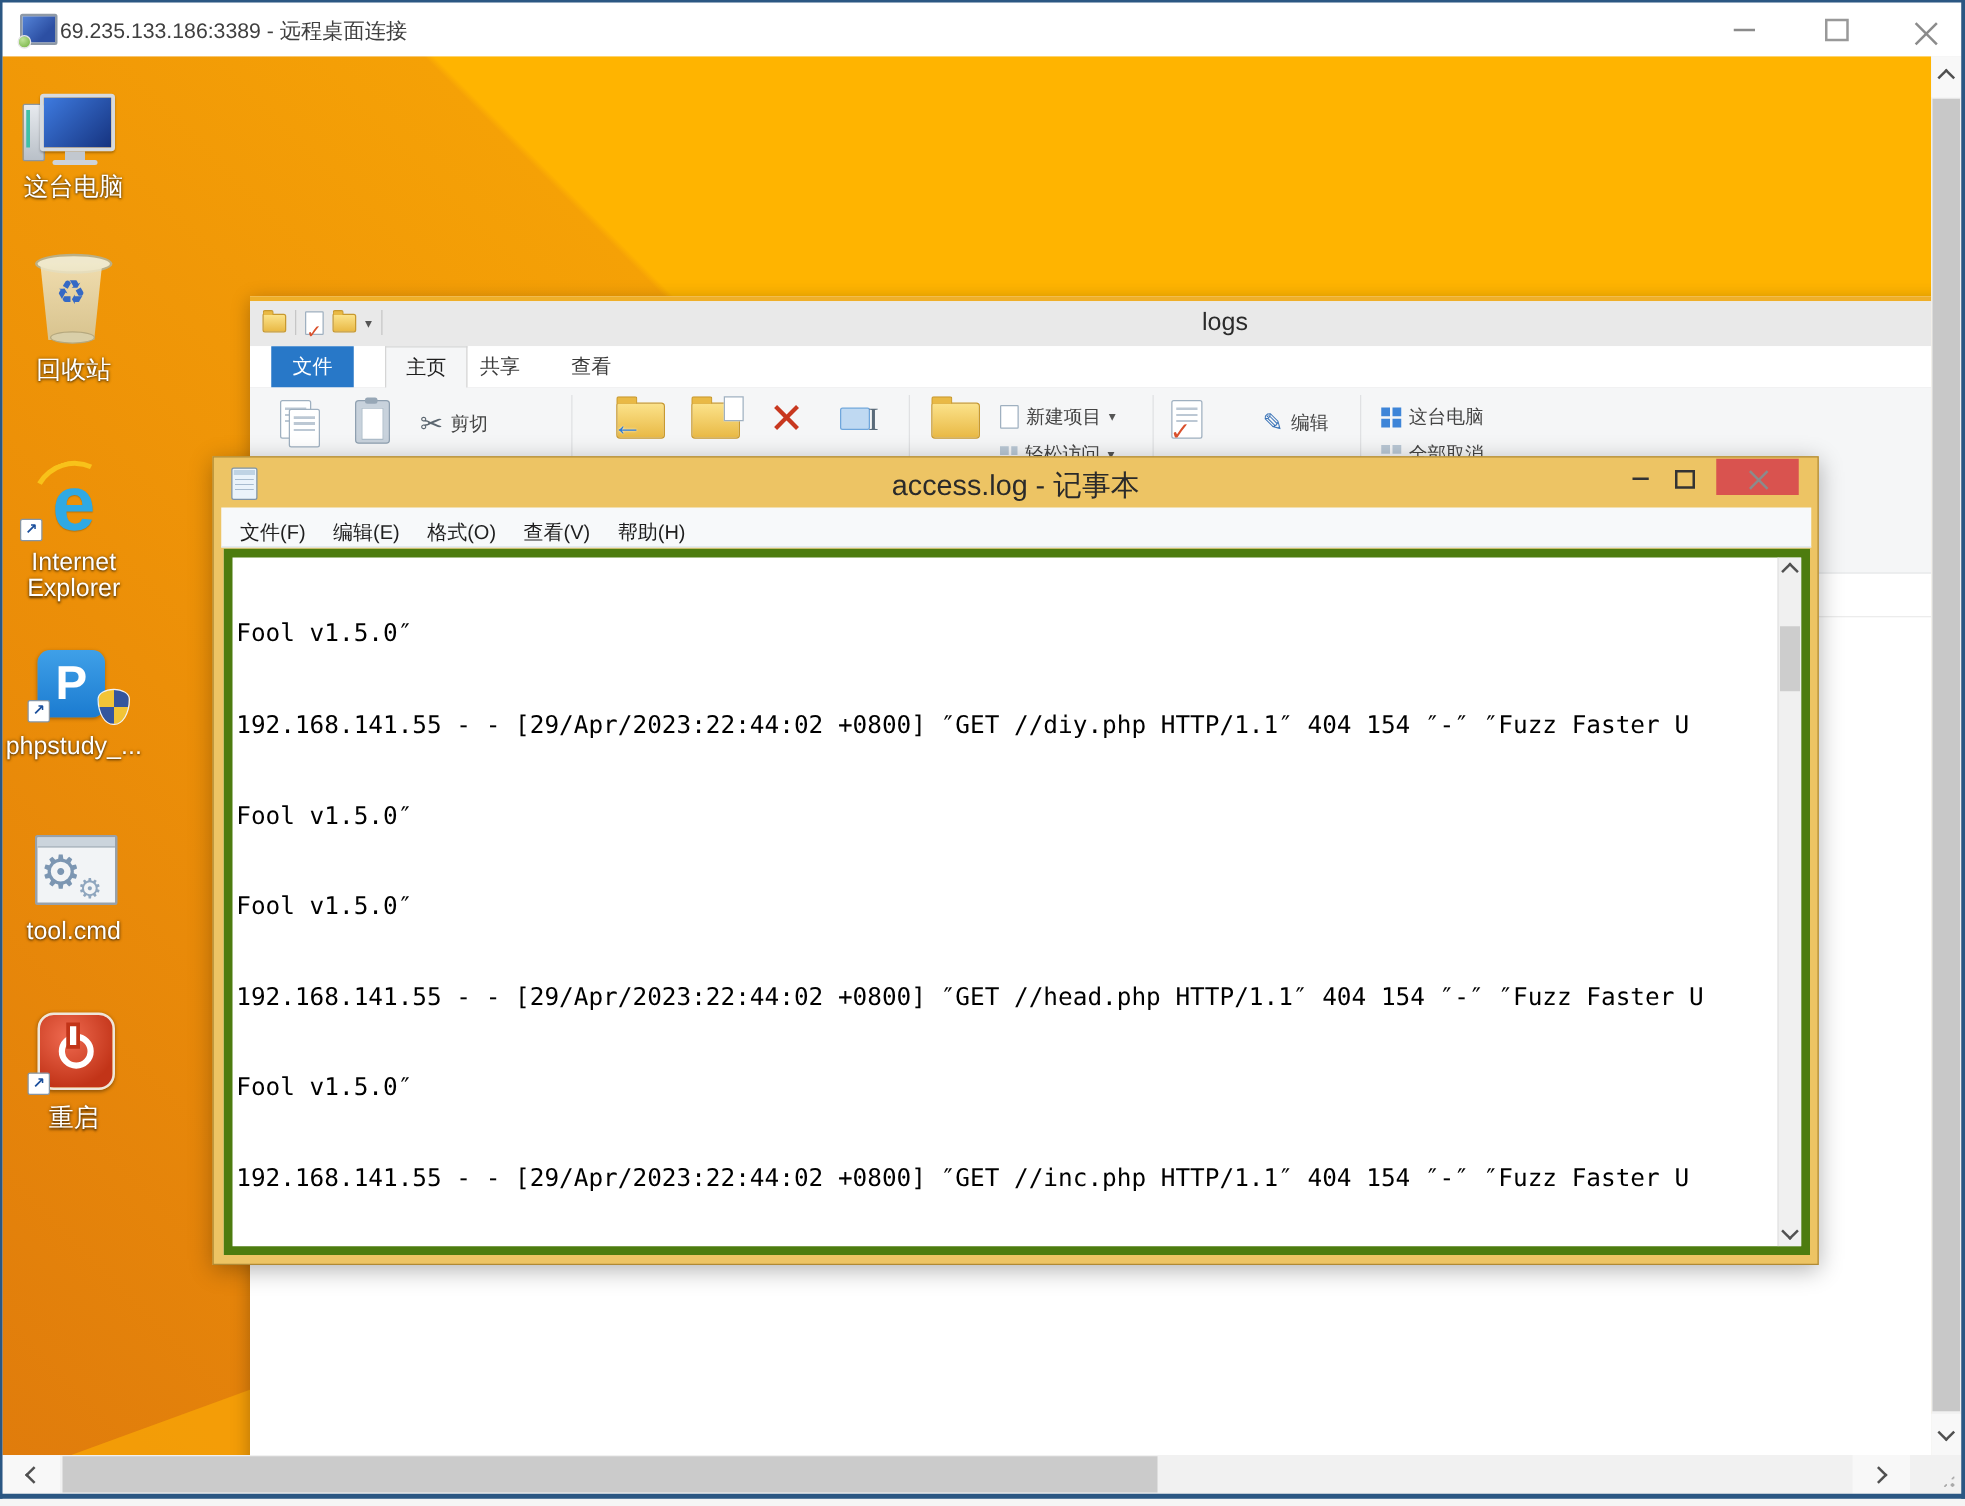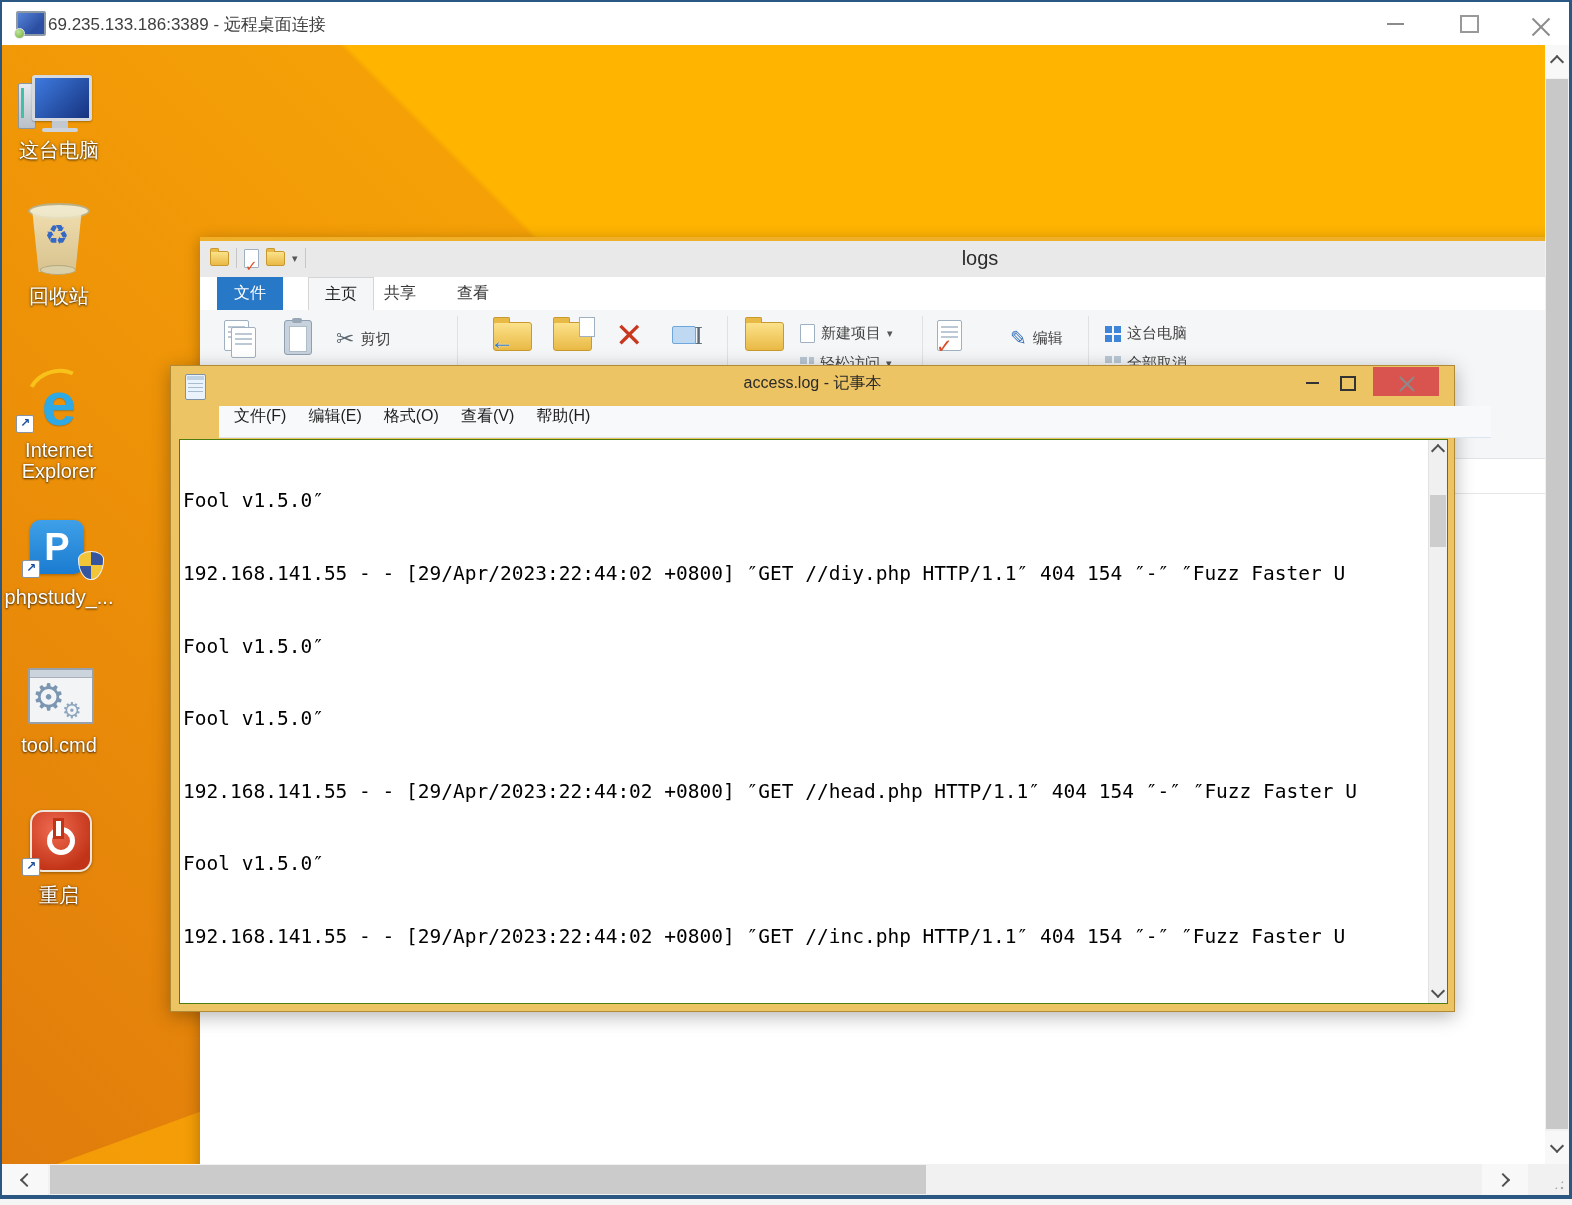--- a/index.html
+++ b/index.html
@@ -140,33 +140,33 @@
 
   
   #notepad { position:absolute; left:168px; top:320px; width:1285px; height:647px; background:var(--gold,#EDC464);
              border:1px solid #B08A35; box-sizing:border-box; z-index:5; box-shadow:0 4px 18px rgba(0,0,0,.30); }
   #np-titlebar { position:absolute; left:0; top:0; width:100%; height:40px; }
   .np-ico { position:absolute; left:14px; top:8px; width:19px; height:24px; background:#EAF3FB; border:1px solid #7E93A8;
             border-radius:2px; }
   .np-ico::before { content:""; position:absolute; left:1px; right:1px; top:1px; height:4px; background:#BFD3E4; }
   .np-ico::after { content:""; position:absolute; left:2px; right:2px; top:8px; height:12px;
             background:repeating-linear-gradient(#A8BCD0 0 1px, transparent 1px 4px); }
-  #np-title { position:absolute; left:0; top:7px; width:100%; text-align:center; font-size:16px; color:#2A2A2A; }
+  #np-title { position:absolute; left:0; top:7px; width:100%; text-align:center; font-size:23px; color:#2A2A2A; }
   .np-btn { position:absolute; top:4px; width:30px; height:26px; display:flex; align-items:center; justify-content:center; }
   #np-min { left:1126px; } #np-max { left:1162px; }
   #np-close { position:absolute; left:1202px; top:1px; width:66px; height:29px; background:var(--close_red,#D9534F);
               display:flex; align-items:center; justify-content:center; }
   .np-minus { width:13px; height:2px; background:#333; }
   .np-box { width:12px; height:11px; border:2px solid #333; }
   .np-x { color:#FFF; font-size:17px; }
   #np-menubar { position:absolute; left:6px; top:40px; width:1272px; height:32px; background:#F7F9FA;
-                border-bottom:1px solid #DCE6F0; display:flex; align-items:flex-start; padding-left:4px; box-sizing:border-box;margin-left:42px; }
+                border-bottom:1px solid #DCE6F0; display:flex; align-items:flex-end; padding-left:4px; box-sizing:border-box; }
   .menu-item { padding:0 11px; font-size:16px; color:#1E1E1E; }
   #np-text { position:absolute; left:8px; top:73px; width:1269px; height:565px; background:#FFF;
-             border:1px solid #4d7c0f; box-sizing:border-box; overflow:hidden; }
+             border:7px solid #4d7c0f; box-sizing:border-box; overflow:hidden; }
   #loglines { position:absolute; left:3px; top:1px; right:19px; bottom:0; overflow:hidden;
               font-family:"DejaVu Sans Mono","Liberation Mono",monospace; font-size:19.5px; line-height:24.2px;
               color:#000; white-space:pre; }
   #np-scroll { position:absolute; right:0; top:0; bottom:0; width:18px; background:#F0F0F0; border-left:1px solid #E2E2E2; }
   #np-thumb { position:absolute; left:1px; top:55px; width:16px; height:52px; background:#CDCDCD; }
   .chev { display:inline-block; width:8px; height:8px; border-style:solid; border-color:#505050; border-width:2px 2px 0 0; }
   .chev.up { transform:rotate(-45deg); } .chev.down { transform:rotate(135deg); }
   .chev.left { transform:rotate(-135deg); } .chev.right { transform:rotate(45deg); }
   .np-sbtn { position:absolute; left:0; width:18px; height:17px; display:flex; align-items:center; justify-content:center; }
 

